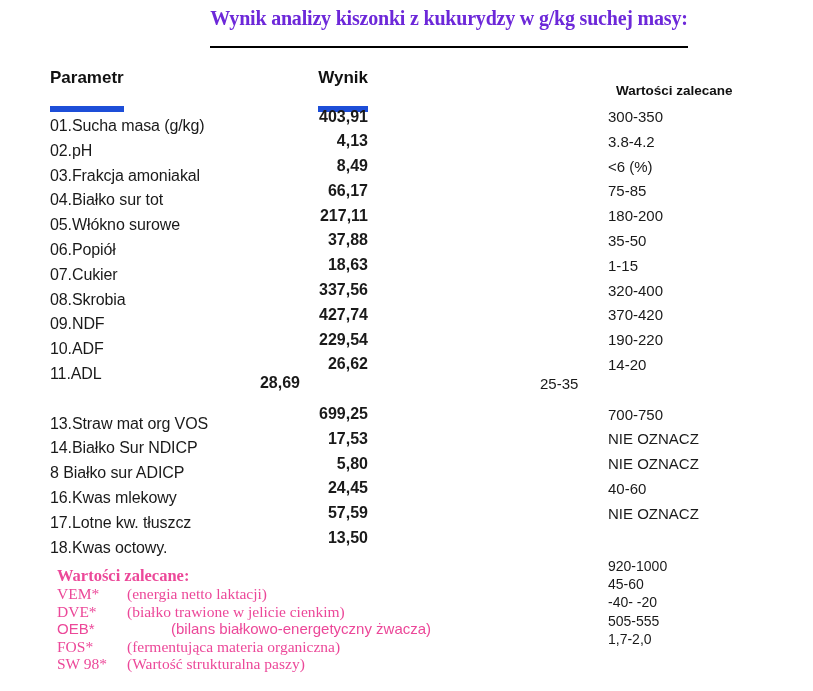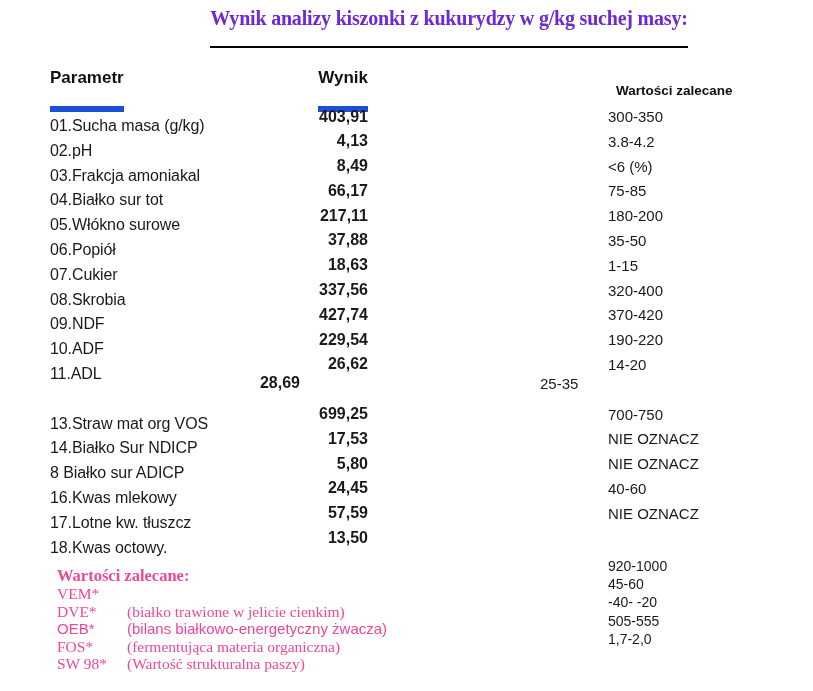--- a/index.html
+++ b/index.html
@@ -65,20 +65,21 @@
   .fn-heading { font-weight: bold; font-size: 16.5px; line-height: 19px; }
   .fn-line {
     display: flex;
     font-size: 15.5px;
     line-height: 17.6px;
     white-space: nowrap;
   }
   .fn-line.sans {
     font-family: "Liberation Sans", sans-serif;
     font-size: 15px;
+    gap: 44px;
   }
   .fn-label { width: 70px; flex: 0 0 70px; }
 
   
   .footer-values {
     position: absolute;
     left: 608px;
     top: 557px;
     font-size: 14px;
     line-height: 18.2px;
@@ -190,20 +191,21 @@
           <span class="cell-param">18.Kwas octowy.</span>
           <span class="cell-result">13,50</span>
         </div>
     </div>
   </div>
 
   <div class="footnotes">
     <div class="fn-heading">Wartości zalecane:</div>
     <div class="fn-line">
         <span class="fn-label">VEM*</span>
+        <span class="fn-desc">(energia netto laktacji)</span>
       </div>
     <div class="fn-line">
         <span class="fn-label">DVE*</span>
         <span class="fn-desc">(białko trawione w jelicie cienkim)</span>
       </div>
     <div class="fn-line sans">
         <span class="fn-label">OEB*</span>
         <span class="fn-desc">(bilans białkowo-energetyczny żwacza)</span>
       </div>
     <div class="fn-line">

